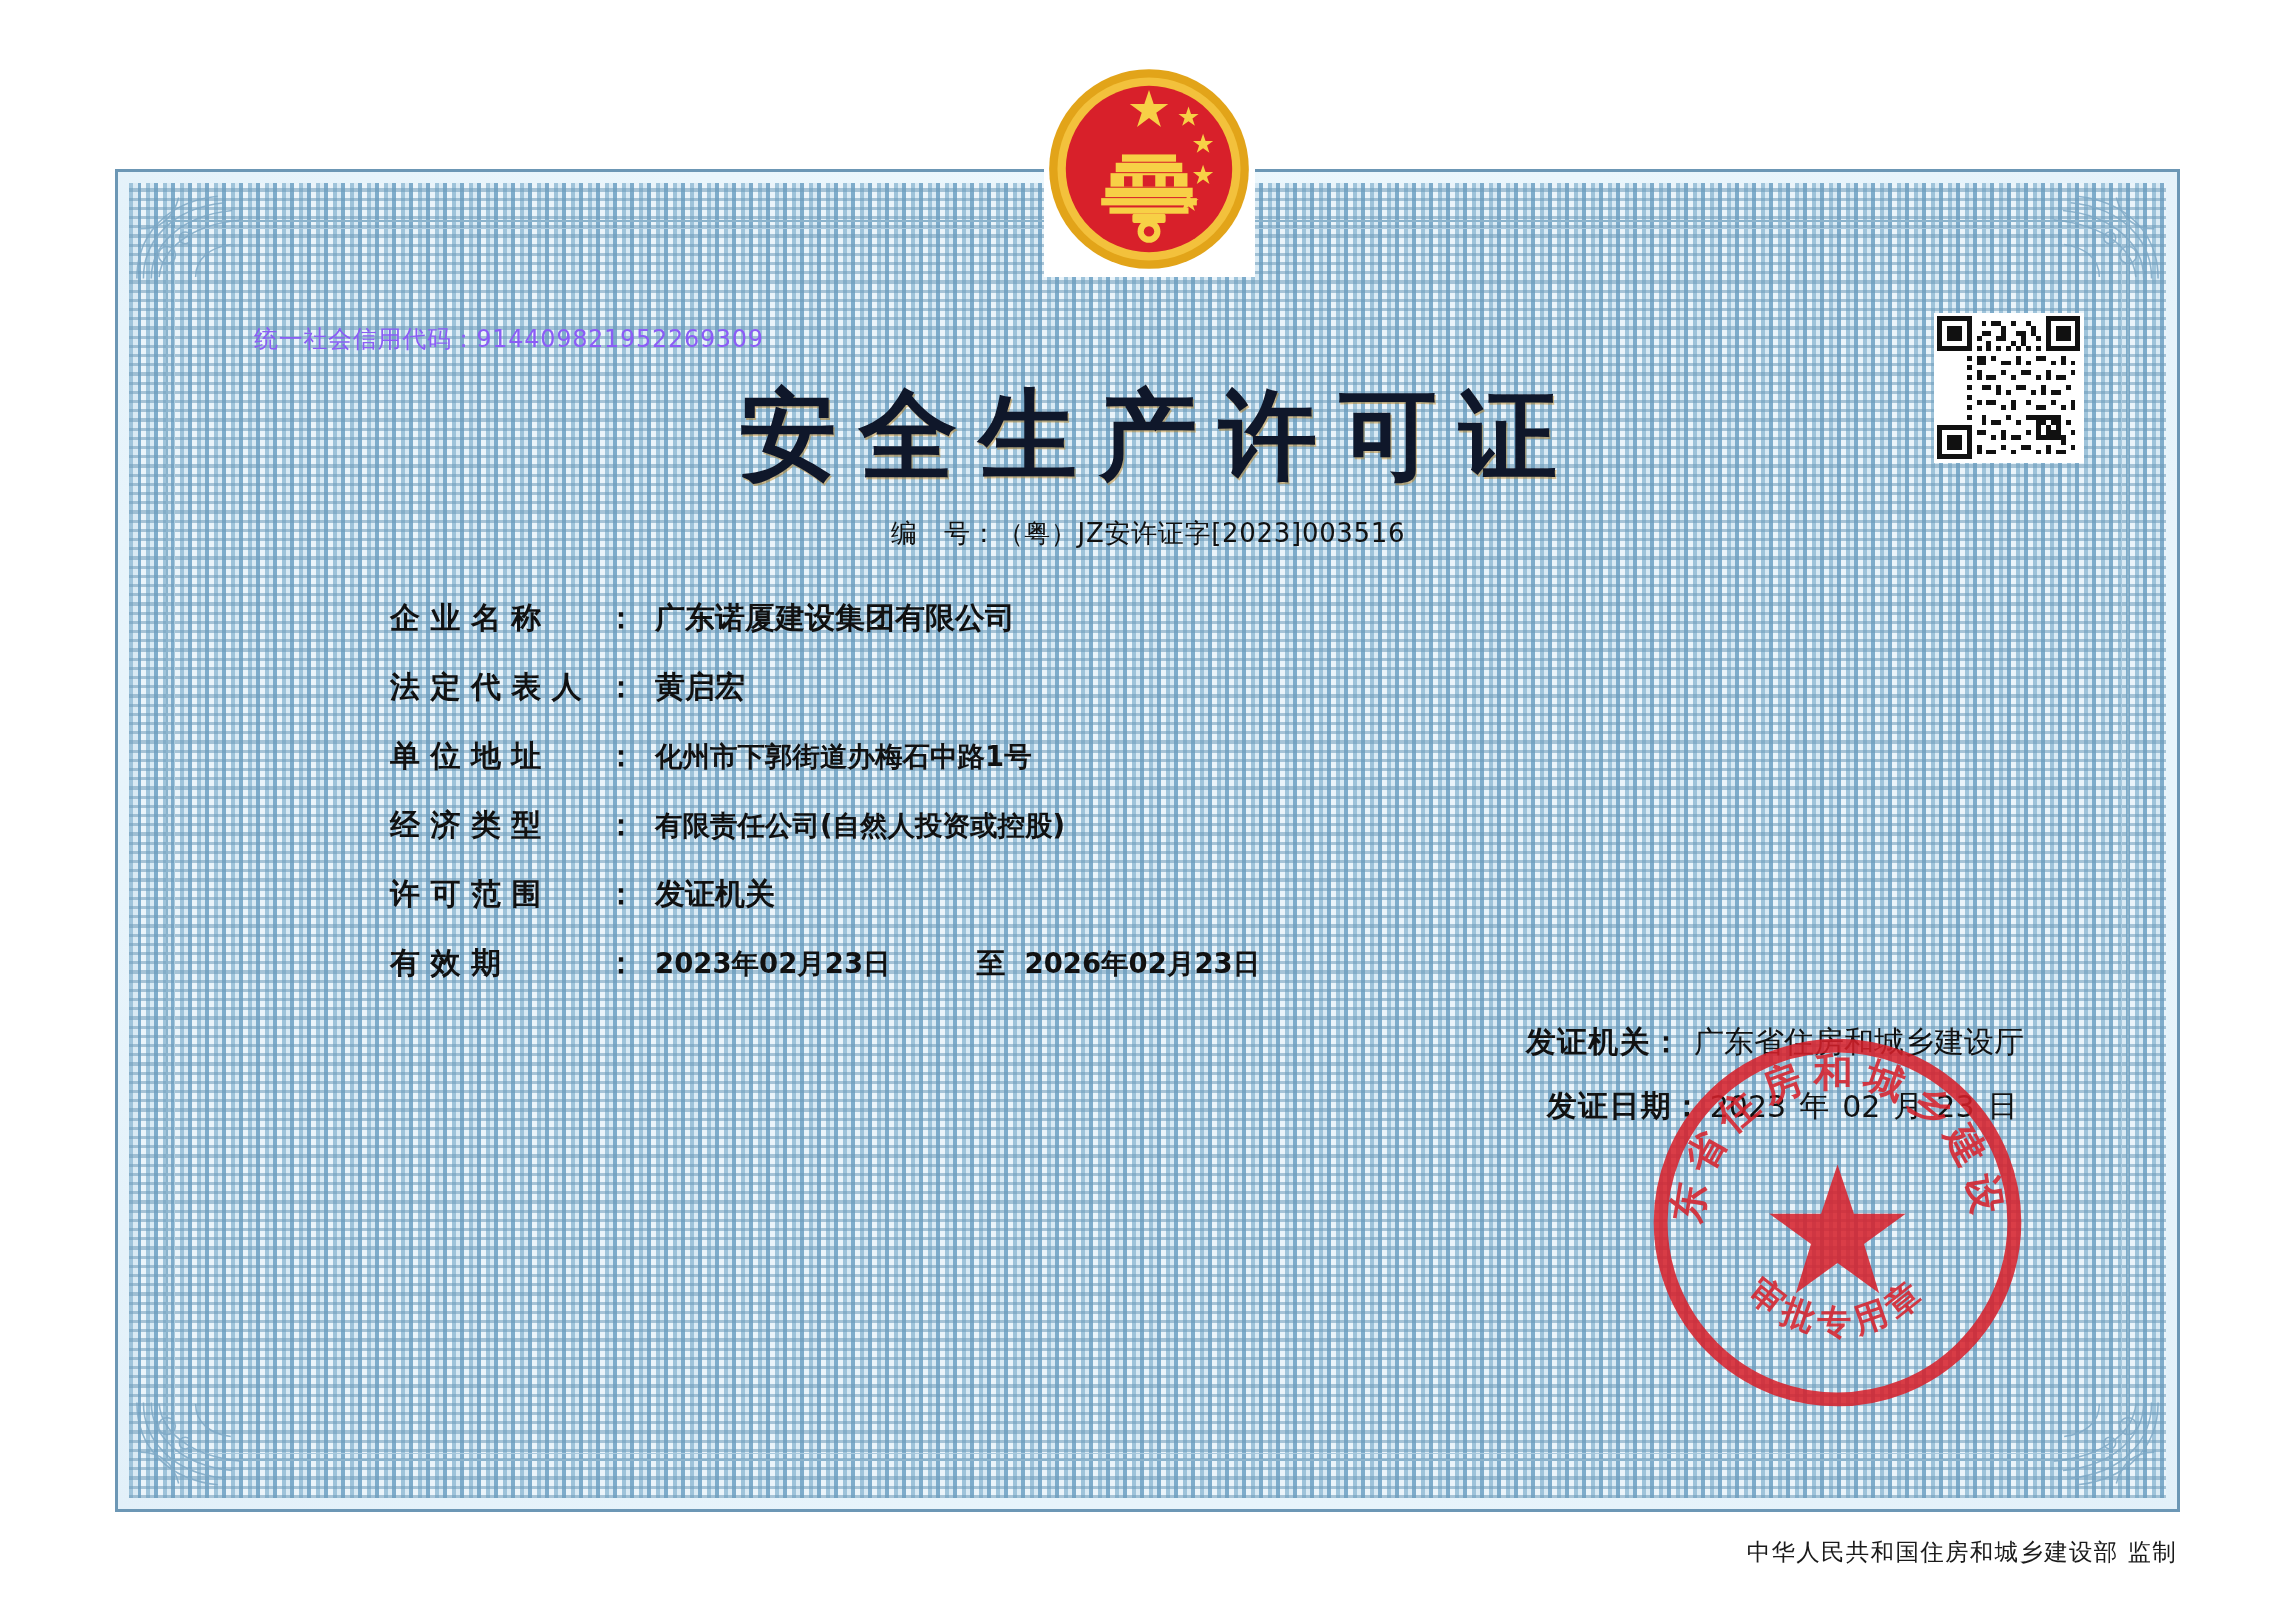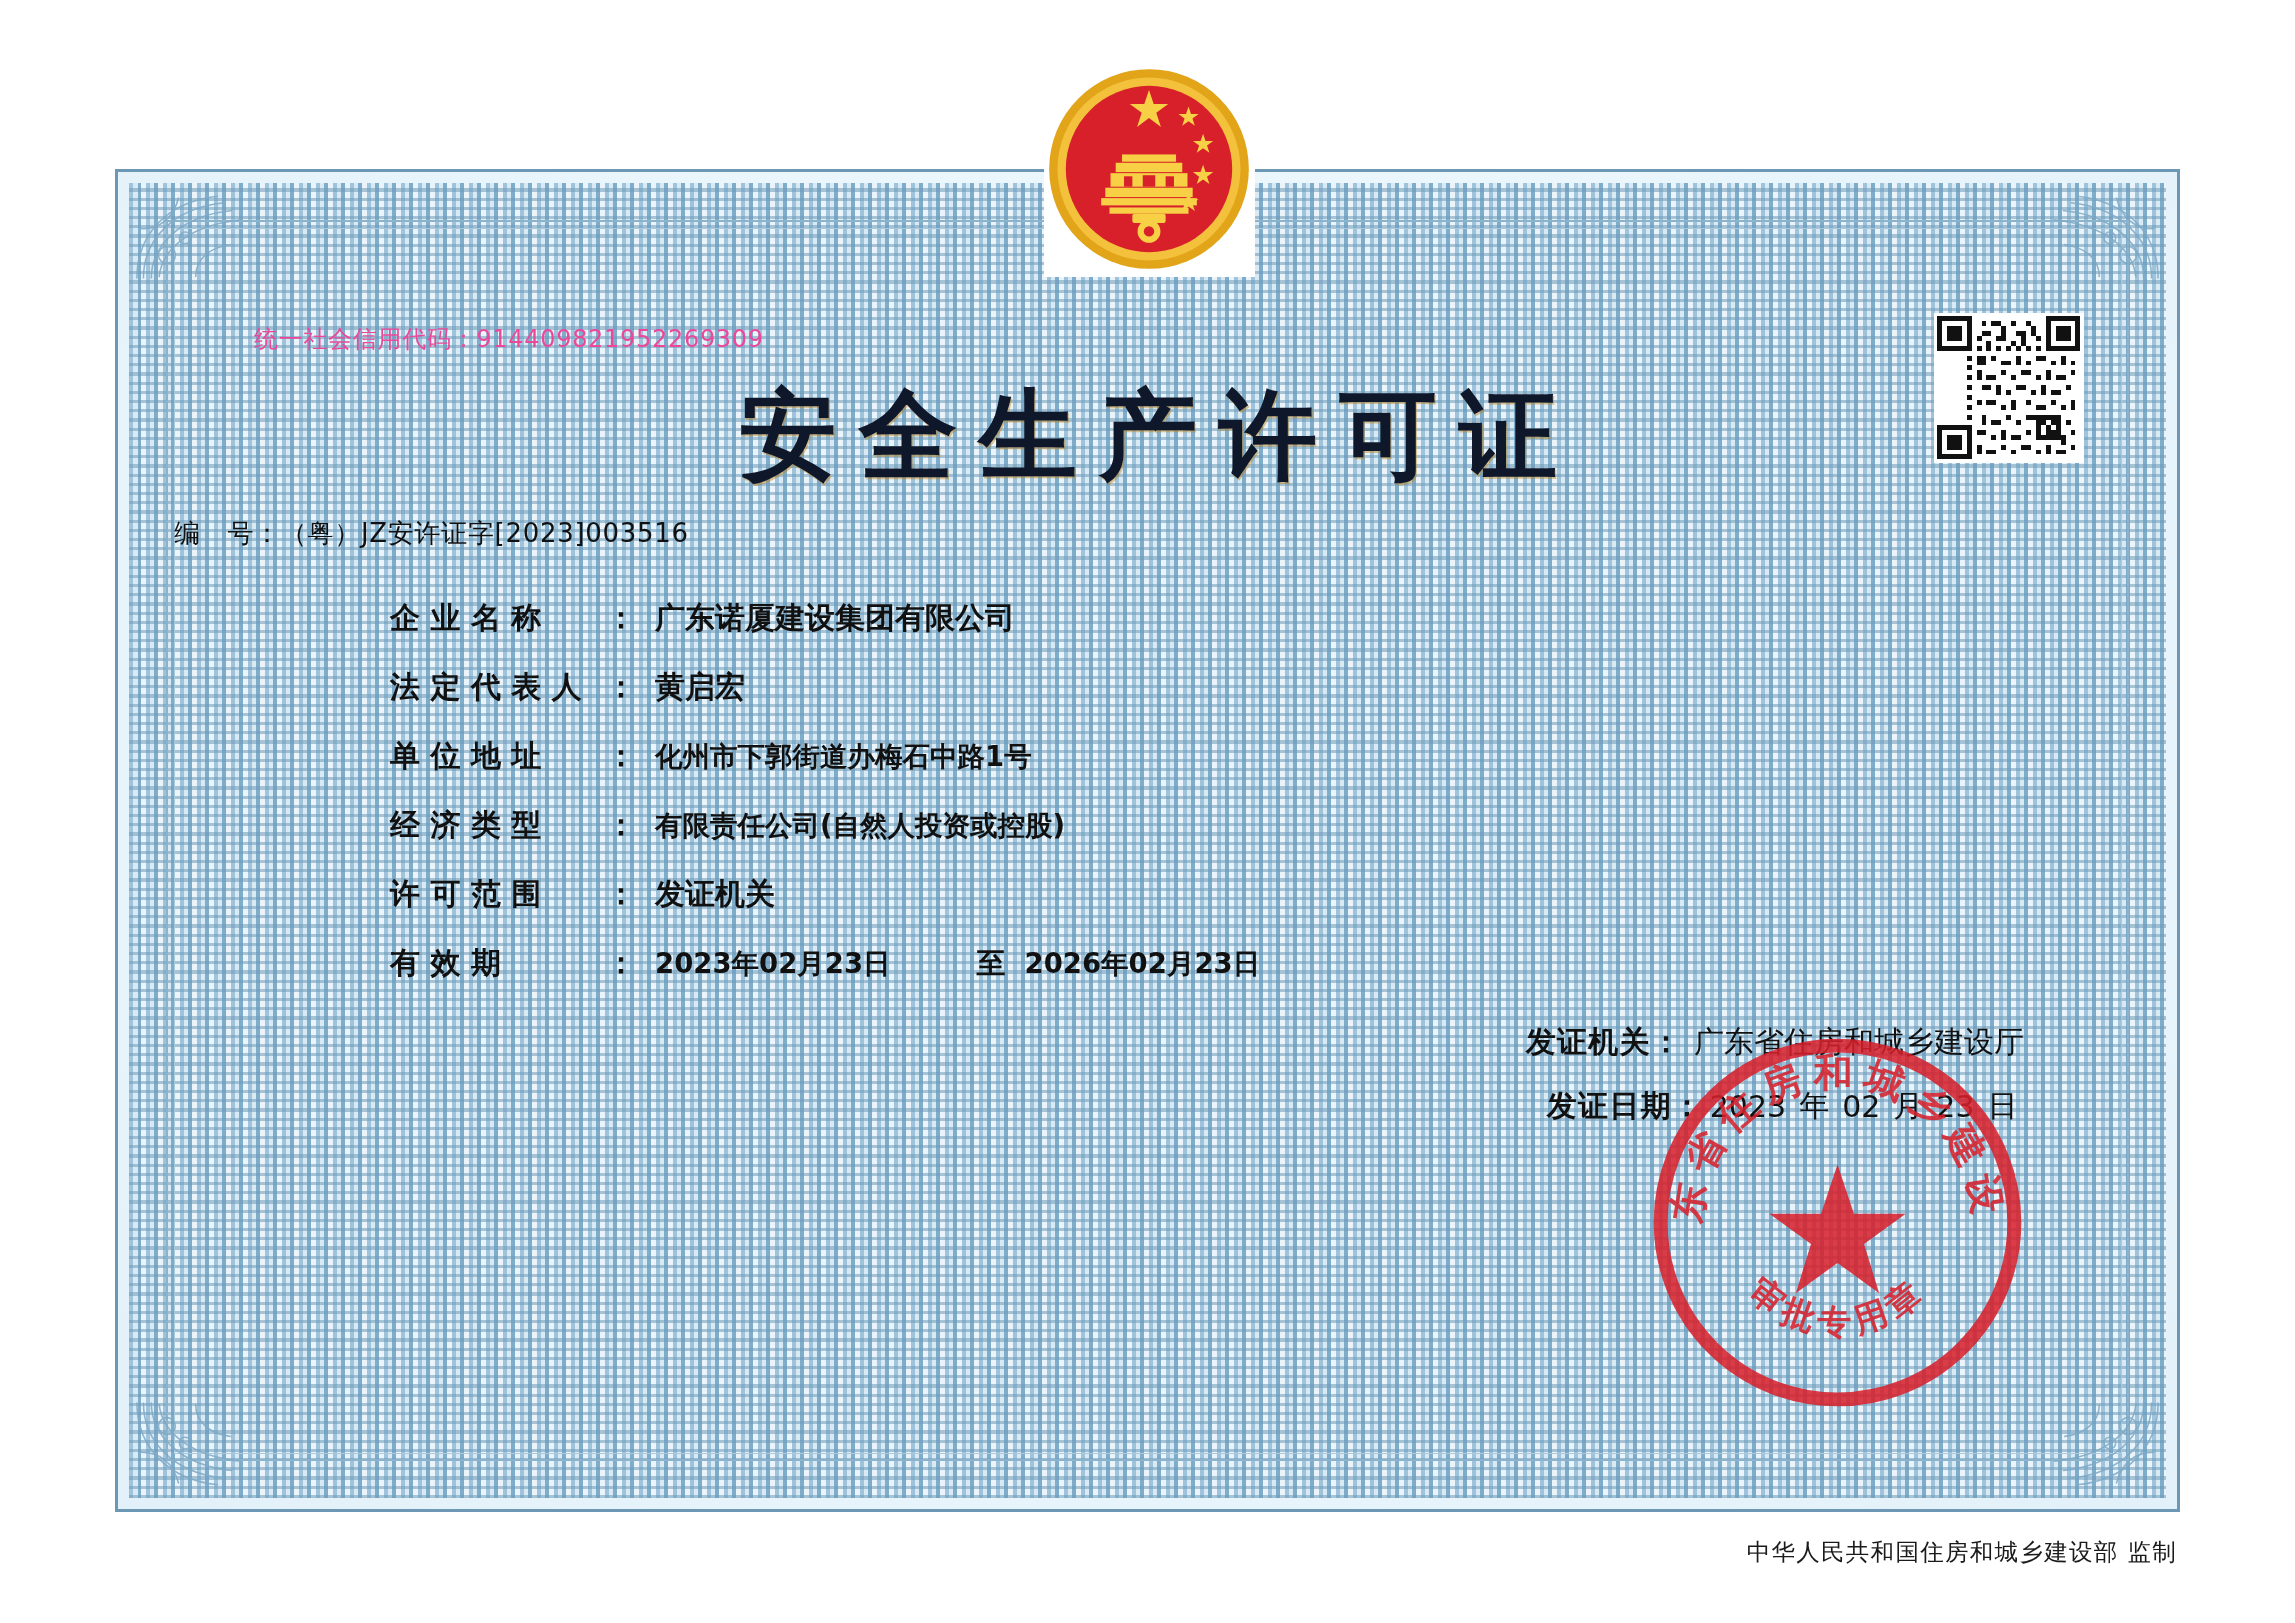--- a/index.html
+++ b/index.html
@@ -138,21 +138,21 @@
     width: 1948px;
     height: 1226px;
     z-index: 8;
   }
 
   .credit-code {
     position: absolute;
     left: 80px;
     top: 95px;
     font-size: 24px;
-    color: #ec4899;
+    color: #8b5cf6;
     letter-spacing: 0.7px;
     font-family: "DejaVu Sans", "Liberation Sans", sans-serif;
     white-space: nowrap;
   }
 
   .qr {
     position: absolute;
     right: 38px;
     top: 85px;
     width: 150px;
@@ -177,21 +177,21 @@
     text-shadow: 1.3px 2px 0 rgba(196,128,18,.45);
     font-family: "DejaVu Sans", "Liberation Sans", sans-serif;
     text-indent: 22px;
   }
 
   .serial {
     position: absolute;
     left: 0;
     top: 288px;
     width: 1948px;
-    text-align: left;
+    text-align: center;
     font-size: 26px;
     color: #111;
     letter-spacing: 0.7px;
     font-family: "DejaVu Sans", "Liberation Sans", sans-serif;
   }
 
   .fields {
     position: absolute;
     left: 216px;
     top: 370px;

